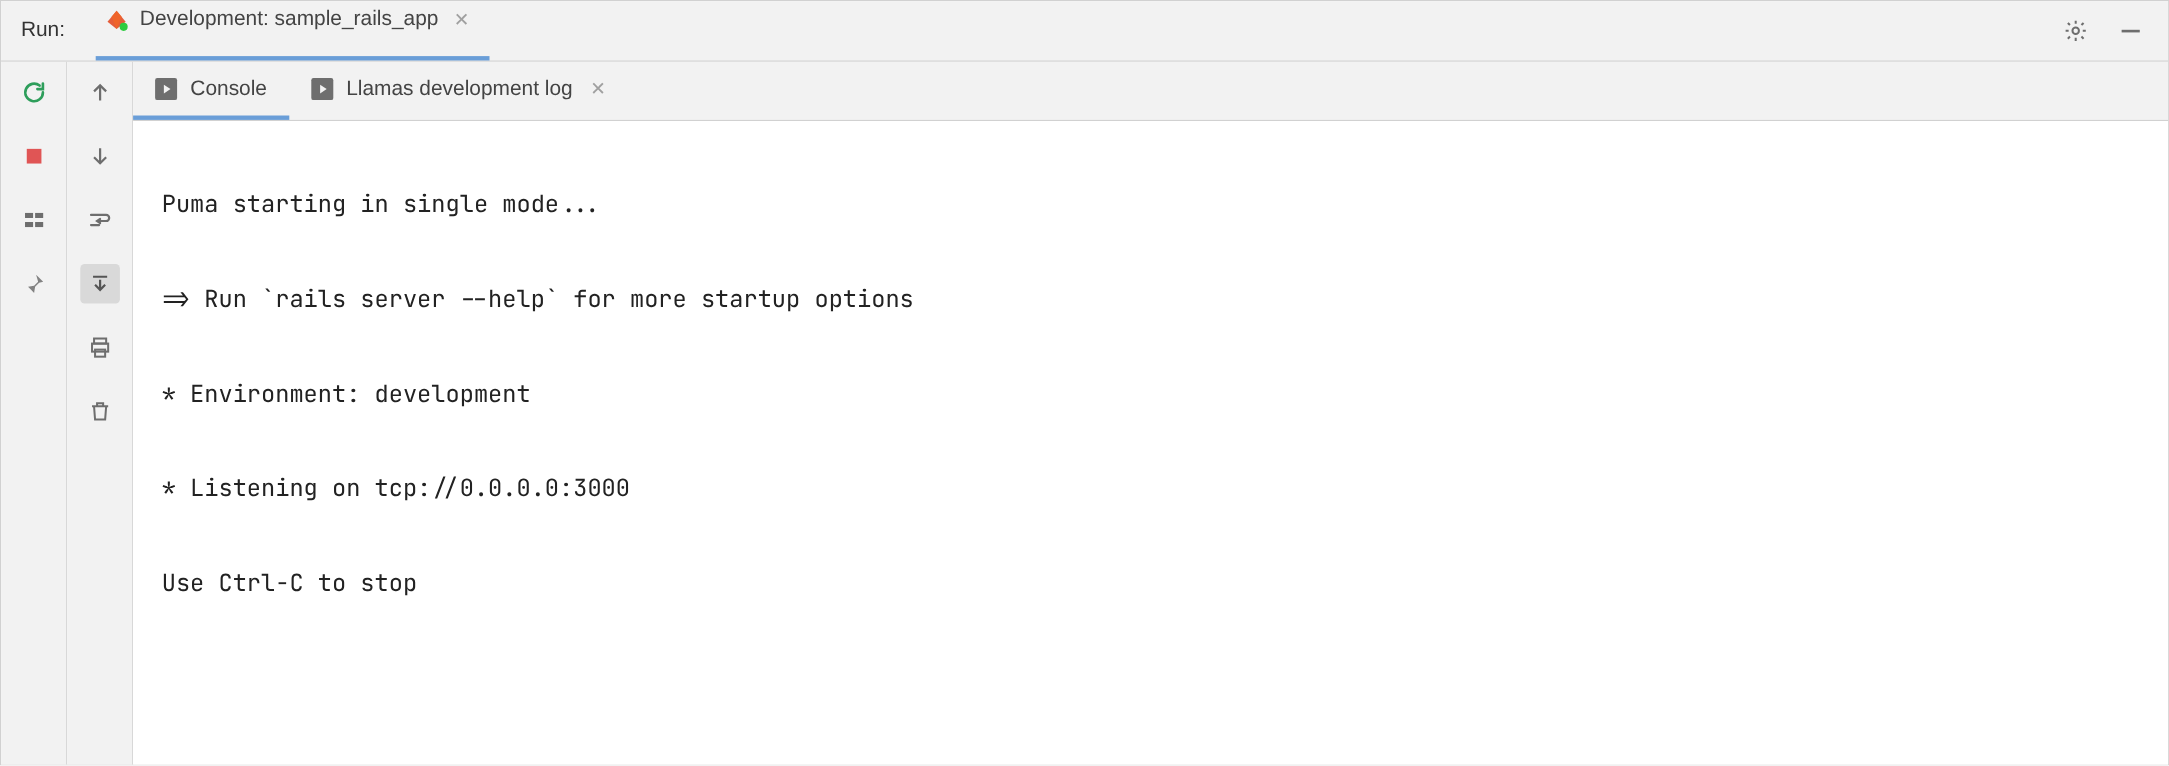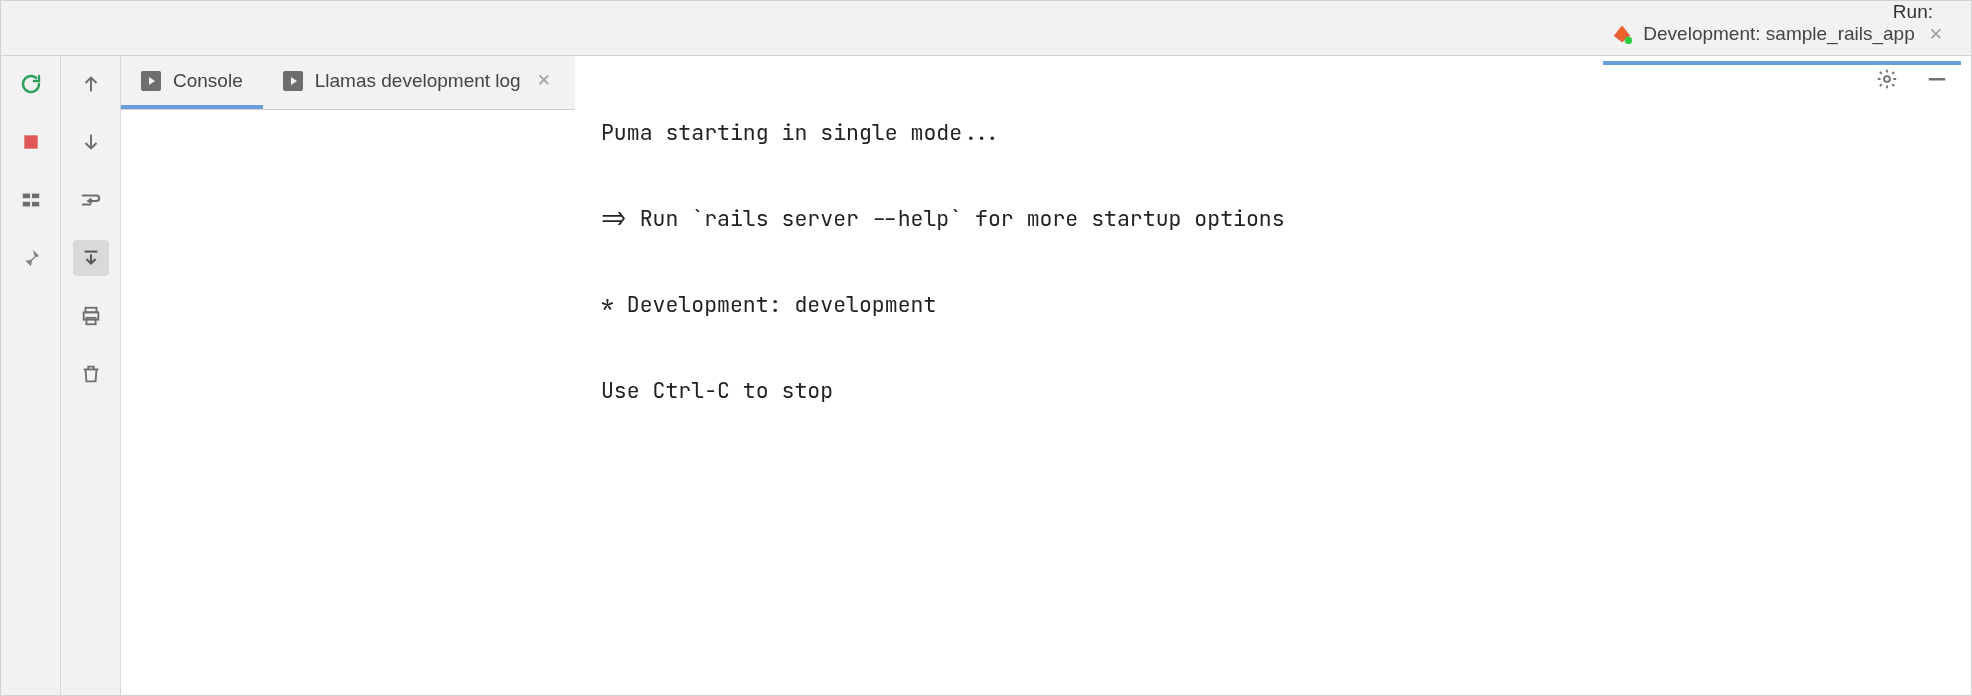--- a/index.html
+++ b/index.html
@@ -17,25 +17,24 @@
     display: flex;
     flex-direction: column;
     border: 1px solid #d1d1d1;
   }
   
   .topbar {
     height: 55px;
     background: #f2f2f2;
     border-bottom: 1px solid #d1d1d1;
     display: flex;
-    align-items: flex-end;
+    align-items: center;
     padding-left: 18px;
     padding-right: 10px;
     position: relative;
-    flex-direction: column;
   }
   .run-label {
     color: #333;
     font-size: 19px;
     margin-right: 28px;
   }
   .config-tab {
     display: flex;
     align-items: center;
     height: 100%;
@@ -92,21 +91,21 @@
   }
   .strip .tool.selected {
     background: #d9d9d9;
   }
   .strip-left { border-right: 1px solid #d8d8d8; }
   .strip-mid  { border-right: 1px solid #d8d8d8; }
 
   .content {
     flex: 1;
     display: flex;
-    flex-direction: row;
+    flex-direction: column;
     min-width: 0;
   }
   
   .subtabs {
     height: 54px;
     background: #f2f2f2;
     border-bottom: 1px solid #d1d1d1;
     display: flex;
     align-items: stretch;
     padding-left: 0;
@@ -273,21 +272,22 @@
         <div class="subtab">
           <span class="term-icon"></span>
           <span>Llamas development log</span>
           <span class="close-x">✕</span>
         </div>
       </div>
 
       <div class="console">
 <span class="line">Puma starting in single mode...</span>
 <span class="line">=&gt; Run `rails server --help` for more startup options</span>
-<span class="line">* Development: development</span>
+<span class="line">* Environment: development</span>
+<span class="line">* Listening on tcp://0.0.0.0:3000</span>
 <span class="line">Use Ctrl-C to stop</span>
 
 
 
 
 
 
       </div>
 
     </div>

